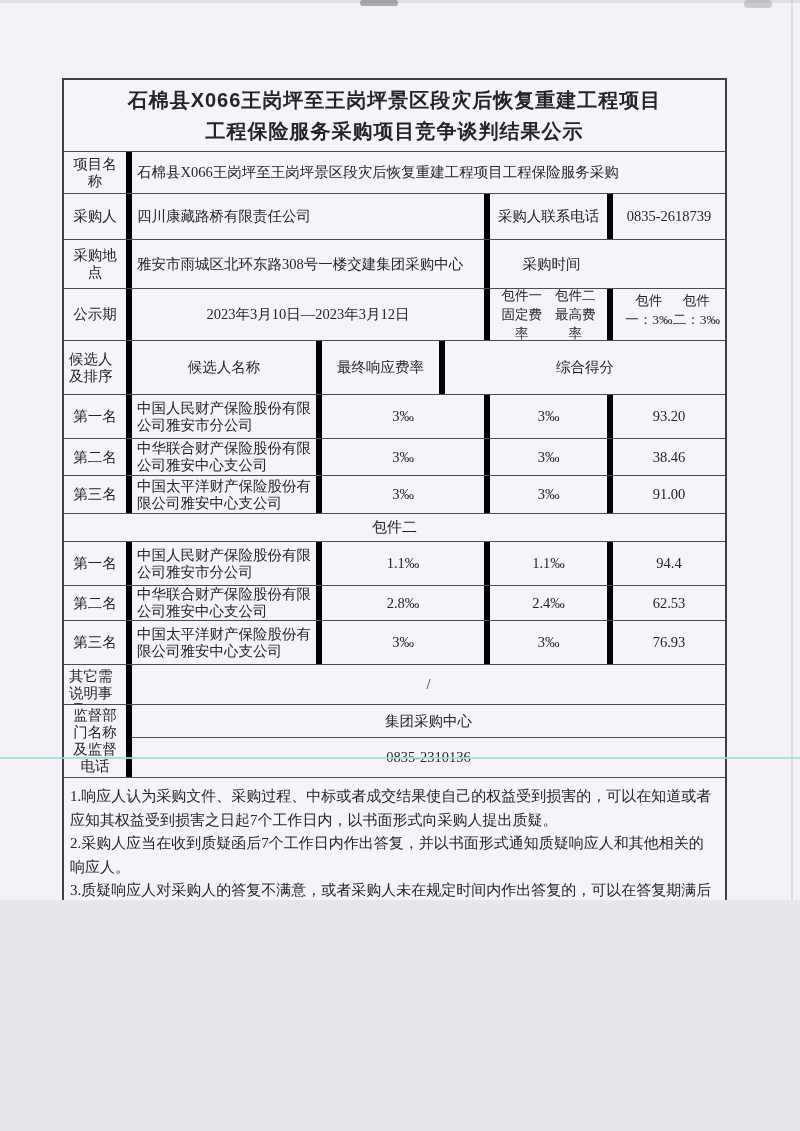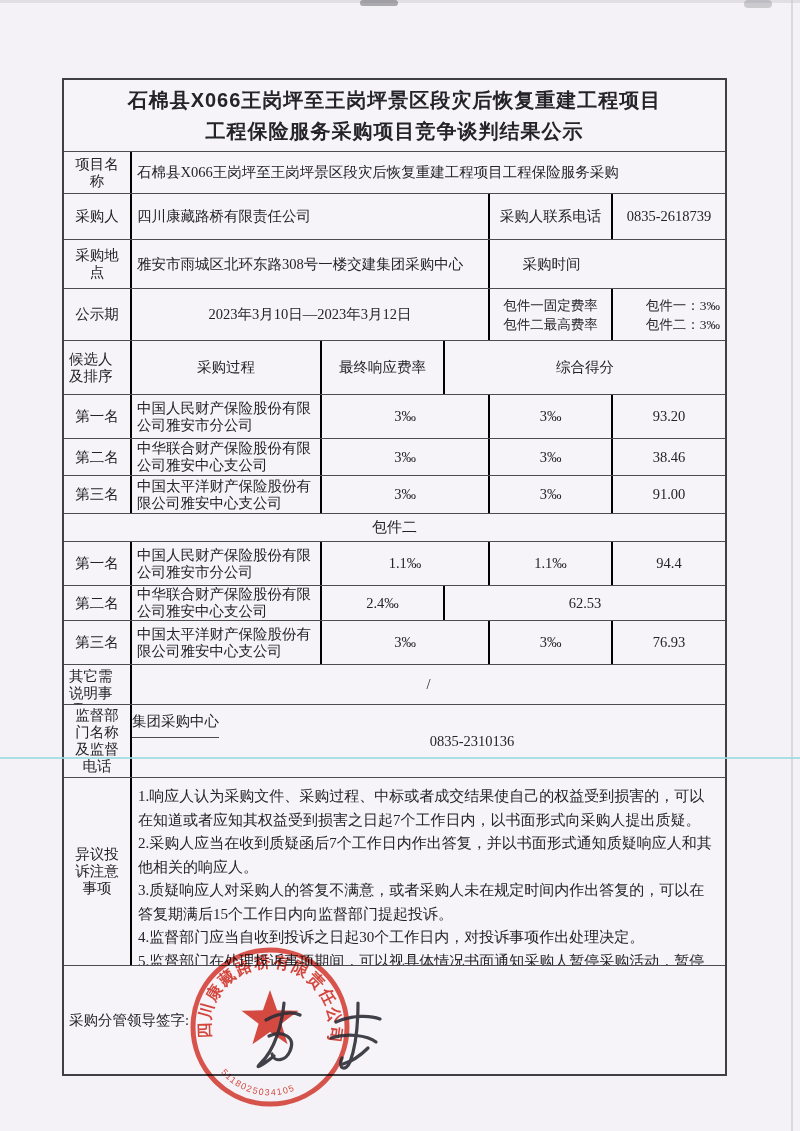--- a/index.html
+++ b/index.html
@@ -1,50 +1,50 @@
 <!DOCTYPE html>
 <html><head>
 <meta charset="utf-8">
 <style>
   html,body { margin:0; padding:0; }
   body { background:#e8e6ec; }
   .page {
-    position:relative; width:800px; height:1131px; margin:0 auto;
+    position:relative; width:800px; height:900px; margin:0 auto;
     background:#f4f2f6; overflow:hidden;
     font-family:"Liberation Serif", serif; color:#232329;
   }
   .sheet-table {
     position:absolute; left:62px; top:78px; width:665px; height:998px;
     border:2px solid #3f3f46; box-sizing:border-box;
     display:flex; flex-direction:column; background:#f6f4f8;
   }
   .row { display:flex; border-bottom:1px solid #4b4b52; box-sizing:border-box; flex:0 0 auto; }
   .row:last-child { border-bottom:none;align-items:center; }
   .cell {
-    border-right:2px solid #000000; box-sizing:border-box;
+    border-right:6px solid #000000; box-sizing:border-box;
     display:flex; align-items:center; justify-content:center;
     text-align:center; padding:2px 5px; font-size:14.5px; line-height:17px;
     overflow:hidden;
   }
   .cell:last-child { border-right:none; }
   .c0 { width:68px; flex:none; }
   .c1 { width:190px; flex:none; }
   .c2 { width:168px; flex:none; }
   .c3 { width:123px; flex:none; }
   .c12 { width:358px; flex:none; }
   .cflex { flex:1; }
   .left { justify-content:flex-start; text-align:left; }
   .title-cell {
     flex:1; display:flex; flex-direction:column; align-items:center; justify-content:center;
     font-family:"Liberation Sans", sans-serif; font-weight:bold; font-size:20px;
     line-height:31px; letter-spacing:1px; text-align:center;
   }
   .band { justify-content:center; font-size:15px; }
   .small2 { font-size:13.5px; line-height:19px; }
-  .sup-stack { flex:1; display:flex; flex-direction:row; }
+  .sup-stack { flex:1; display:flex; flex-direction:column; }
   .sup-sub { display:flex; align-items:center; justify-content:center; font-size:14.5px; box-sizing:border-box; }
   .notice-text { font-size:15px; line-height:23.5px; text-align:left; padding:7px 8px 4px 6px; display:block; }
   .notice-text div { margin:0; }
   .sign-row { align-items:center; }
   .sign-label { font-size:14.5px; padding-left:5px; }
   .clip2 { align-items:flex-start; padding-top:3px; }
   
   .cyan-line { position:absolute; left:0; top:757px; width:800px; height:2px; background:#9edbe2; opacity:.85; z-index:4; }
   .seal { position:absolute; left:185px; top:942px; width:170px; height:170px; z-index:6; mix-blend-mode:multiply; }
   .signature { position:absolute; left:238px; top:996px; width:180px; height:84px; z-index:7; }
@@ -86,33 +86,33 @@
 
     <div class="row" style="height:49px">
       <div class="cell c0">采购地点</div>
       <div class="cell c12 left">雅安市雨城区北环东路308号一楼交建集团采购中心</div>
       <div class="cell c3">采购时间</div>
     </div>
 
     <div class="row" style="height:52px">
       <div class="cell c0">公示期</div>
       <div class="cell c12">2023年3月10日—2023年3月12日</div>
-      <div class="cell c3 small2" style="flex-direction:column">
+      <div class="cell c3 small2" style="flex-direction:row">
         <div>包件一固定费率</div>
         <div>包件二最高费率</div>
       </div>
-      <div class="cell cflex small2" style="flex-direction:column; align-items:flex-end; padding-left:12px">
+      <div class="cell cflex small2" style="flex-direction:row; align-items:flex-start; padding-left:12px">
         <div>包件一：3‰</div>
         <div>包件二：3‰</div>
       </div>
     </div>
 
     <div class="row" style="height:54px">
       <div class="cell c0 left">候选人及排序</div>
-      <div class="cell c1">采购过程</div>
+      <div class="cell c1">候选人名称</div>
       <div class="cell c3">最终响应费率</div>
       <div class="cell cflex">综合得分</div>
     </div>
 
 
     <div class="row" style="height:44px">
       <div class="cell c0">第一名</div>
       <div class="cell c1 left">中国人民财产保险股份有限公司雅安市分公司</div>
       <div class="cell c2">3‰</div>
       <div class="cell c3">3‰</div>
@@ -140,20 +140,21 @@
     <div class="row" style="height:44px">
       <div class="cell c0">第一名</div>
       <div class="cell c1 left">中国人民财产保险股份有限公司雅安市分公司</div>
       <div class="cell c2">1.1‰</div>
       <div class="cell c3">1.1‰</div>
       <div class="cell cflex">94.4</div>
     </div>
     <div class="row" style="height:35px">
       <div class="cell c0">第二名</div>
       <div class="cell c1 left">中华联合财产保险股份有限公司雅安中心支公司</div>
+      <div class="cell c2">2.8‰</div>
       <div class="cell c3">2.4‰</div>
       <div class="cell cflex">62.53</div>
     </div>
     <div class="row" style="height:44px">
       <div class="cell c0">第三名</div>
       <div class="cell c1 left">中国太平洋财产保险股份有限公司雅安中心支公司</div>
       <div class="cell c2">3‰</div>
       <div class="cell c3">3‰</div>
       <div class="cell cflex">76.93</div>
     </div>
@@ -165,21 +166,20 @@
 
     <div class="row" style="height:73px">
       <div class="cell c0" style="line-height:17px">监督部门名称及监督电话</div>
       <div class="sup-stack">
         <div class="sup-sub" style="height:33px; border-bottom:1px solid #4b4b52">集团采购中心</div>
         <div class="sup-sub" style="flex:1">0835-2310136</div>
       </div>
     </div>
 
     <div class="row" style="height:188px">
-      <div class="cell c0">异议投诉注意事项</div>
       <div class="cell cflex notice-text" style="align-items:flex-start">
         <div>1.响应人认为采购文件、采购过程、中标或者成交结果使自己的权益受到损害的，可以在知道或者应知其权益受到损害之日起7个工作日内，以书面形式向采购人提出质疑。</div>
         <div>2.采购人应当在收到质疑函后7个工作日内作出答复，并以书面形式通知质疑响应人和其他相关的响应人。</div>
         <div>3.质疑响应人对采购人的答复不满意，或者采购人未在规定时间内作出答复的，可以在答复期满后15个工作日内向监督部门提起投诉。</div>
         <div>4.监督部门应当自收到投诉之日起30个工作日内，对投诉事项作出处理决定。</div>
         <div>5.监督部门在处理投诉事项期间，可以视具体情况书面通知采购人暂停采购活动，暂停采购活动时间最长不得超过30日。</div>
       </div>
     </div>
 
     <div class="row sign-row" style="flex:1">

